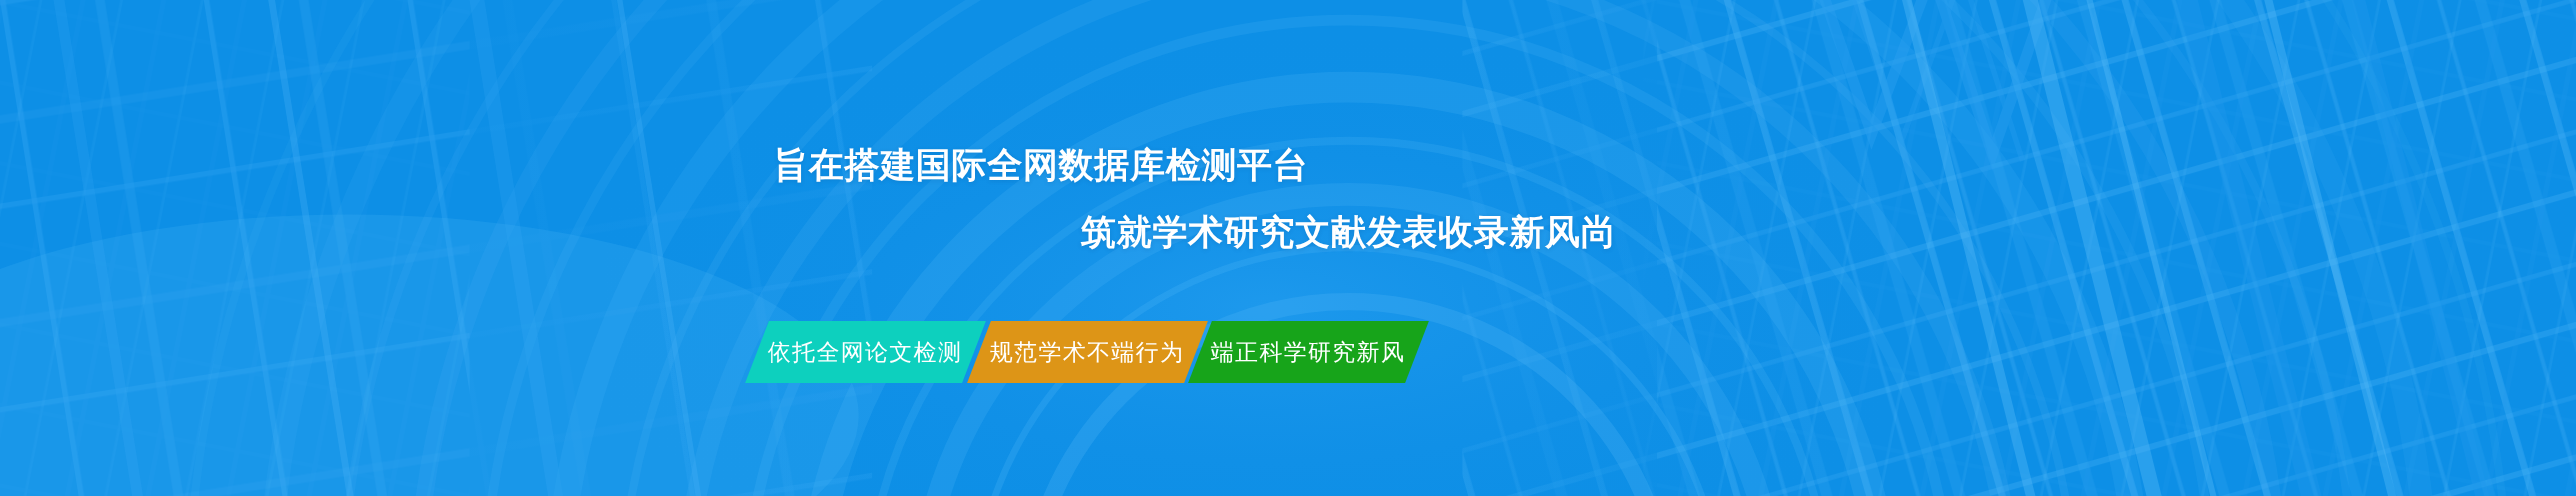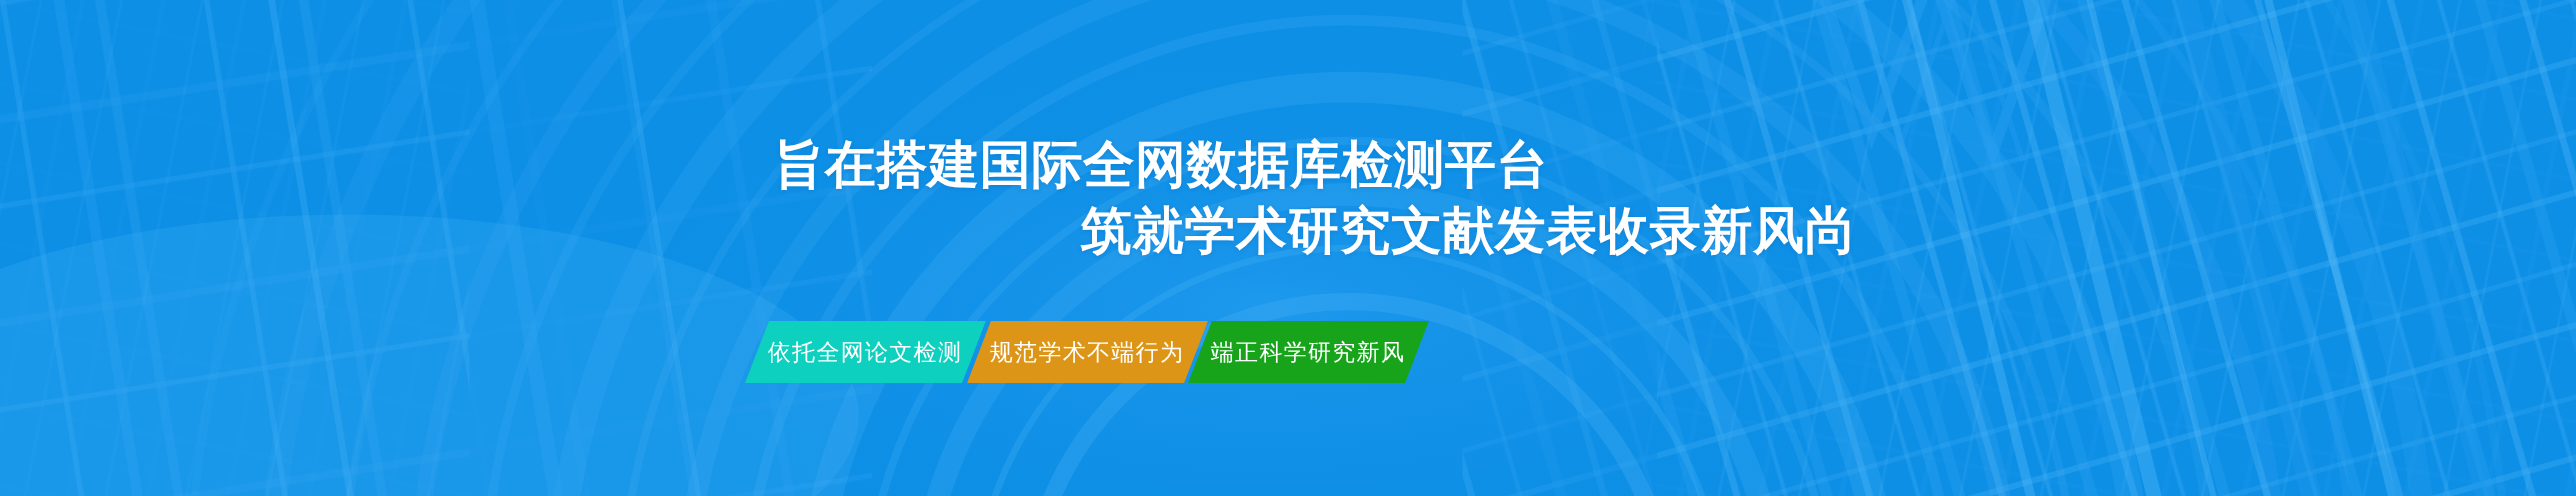--- a/index.html
+++ b/index.html
@@ -28,29 +28,29 @@
     z-index:5;
   }
 
   .headline {
     position:absolute;
     left:0; top:131px;
     width:2576px;
   }
   .headline-line {
     color:#ffffff;
-    font-size:51px;
+    font-size:35px;
     line-height:67px;
     font-weight:700;
     letter-spacing:0.7px;
     white-space:nowrap;
     text-shadow:0 1.3px 4px rgba(0,60,120,.18);
   }
   .headline-line.l1 { margin-left:773px; }
-  .headline-line.l2 { margin-left:1081px;font-family:Liberation Serif, serif; }
+  .headline-line.l2 { margin-left:1081px; }
 
   
   .tagstrip {
     position:absolute;
     left:757px;
     top:321px;
     height:62px;
     display:flex;
     align-items:stretch;
   }

